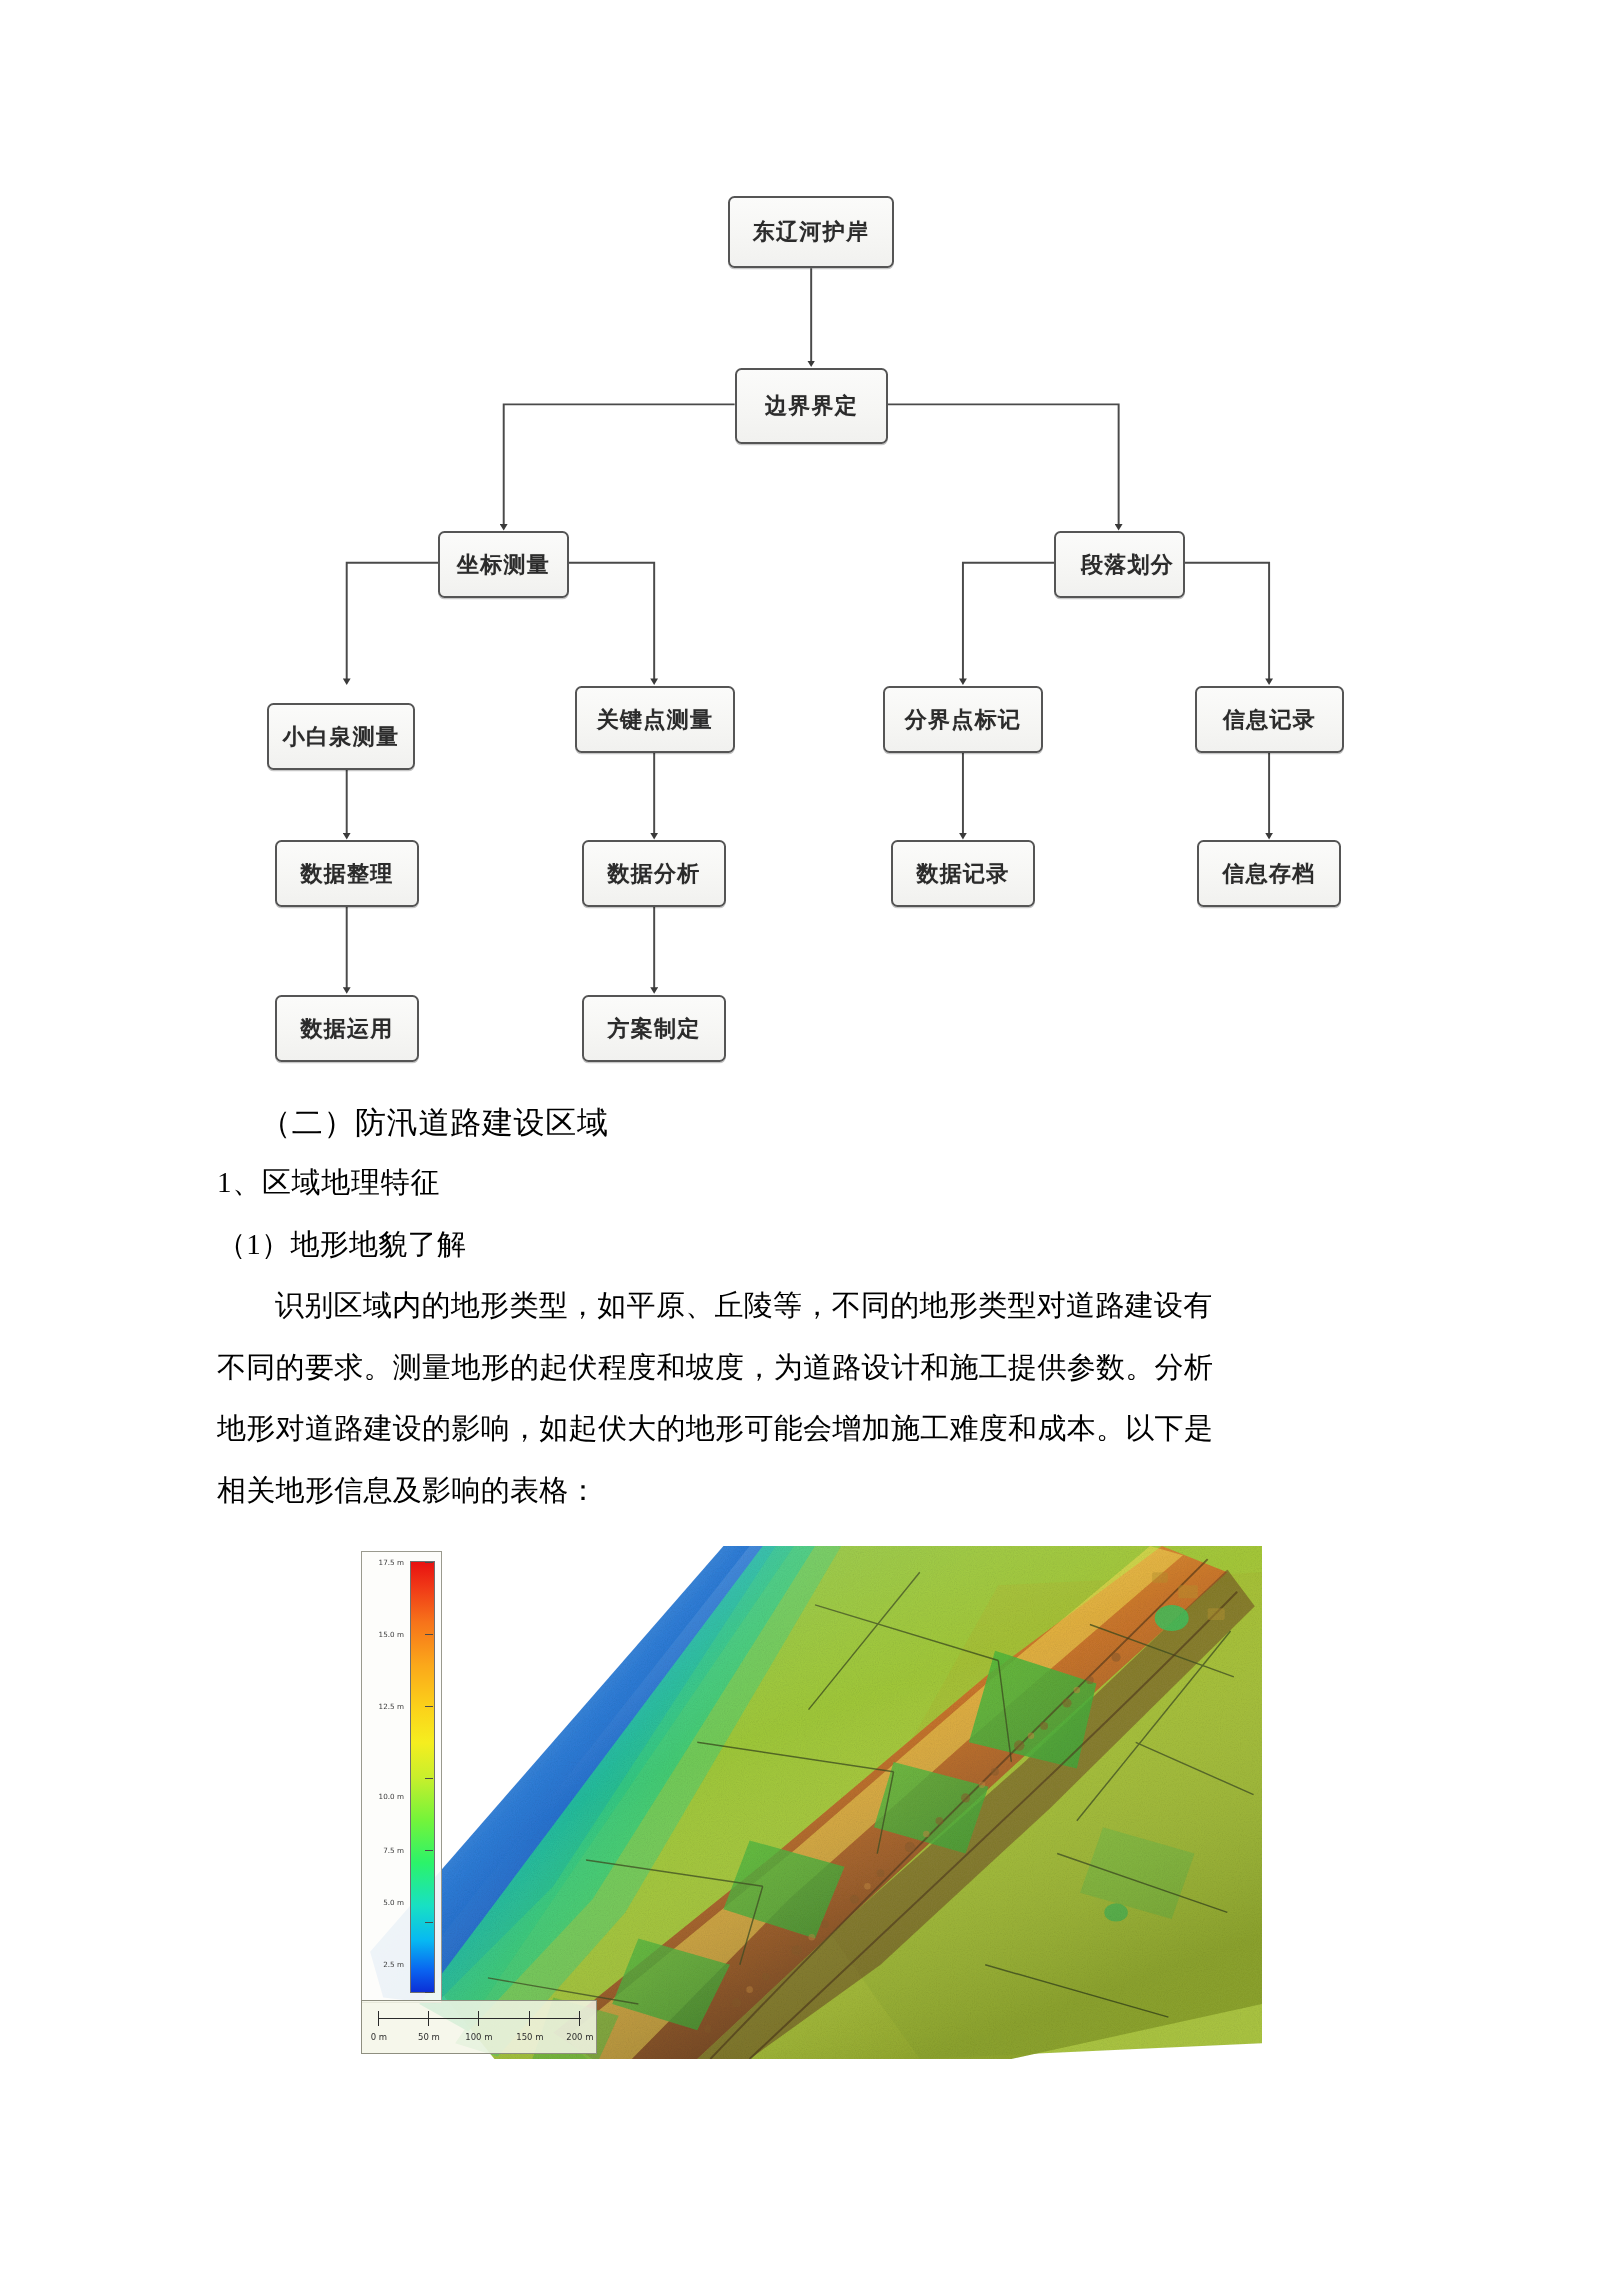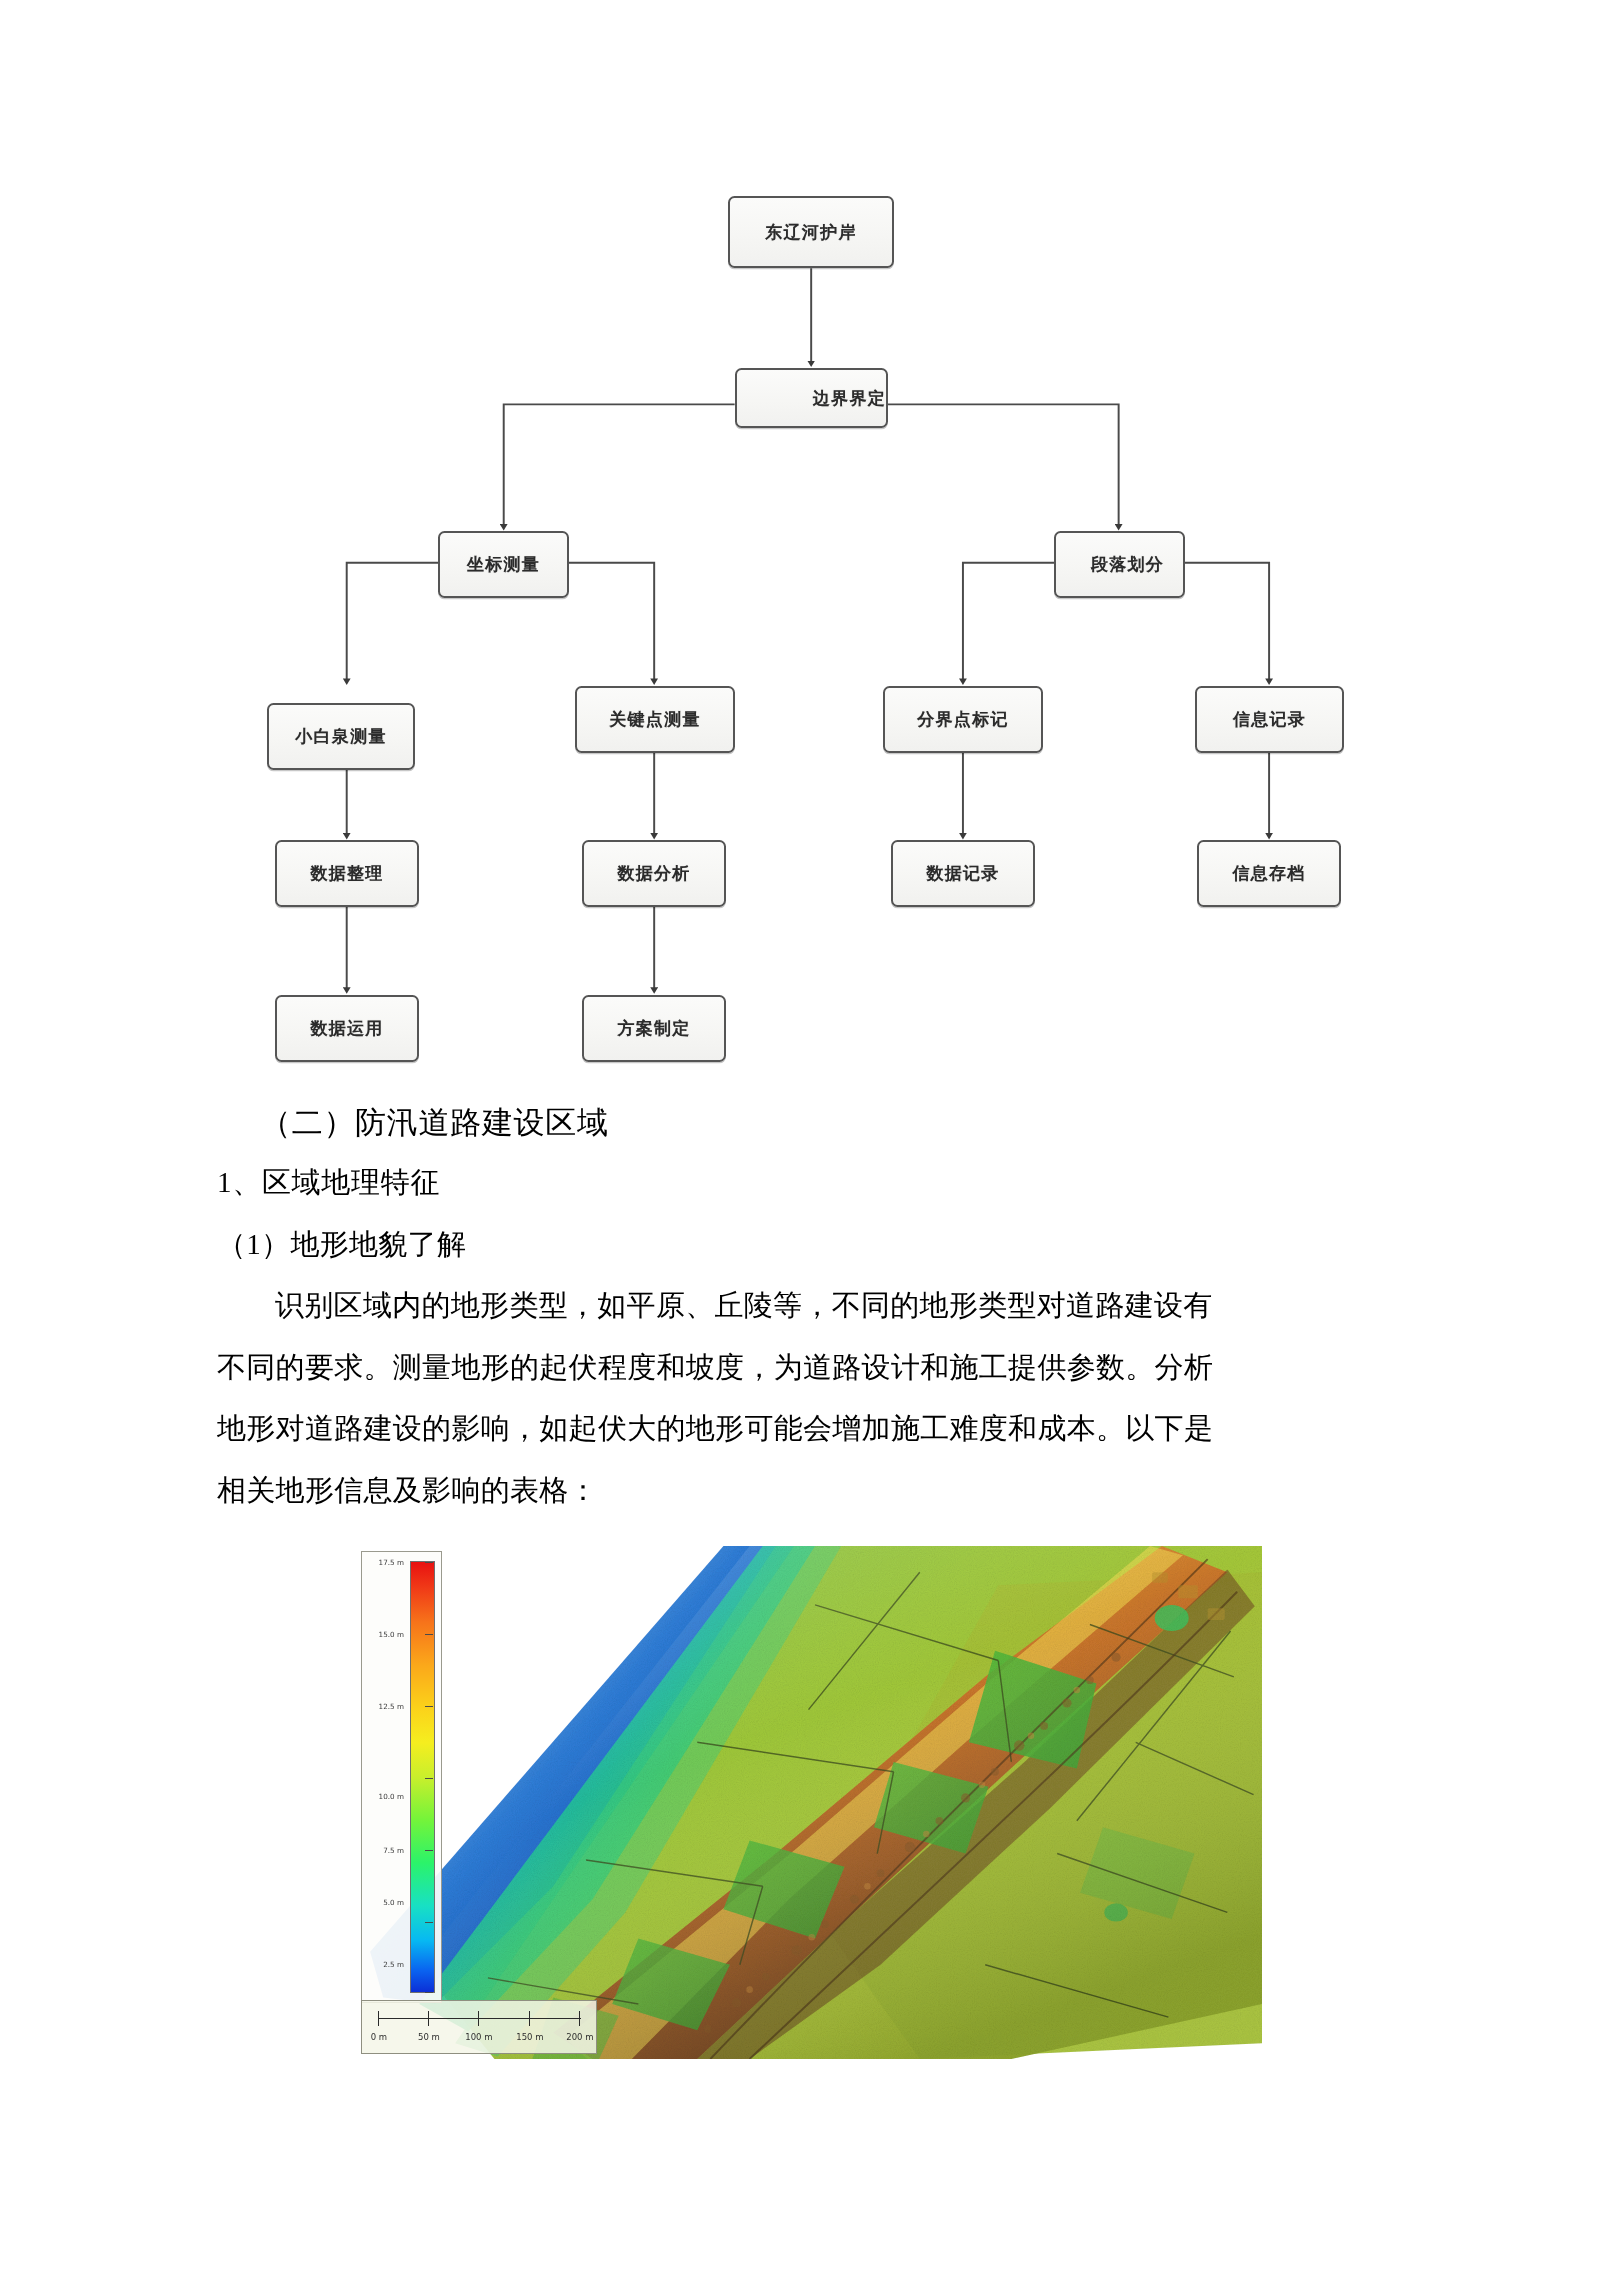--- a/index.html
+++ b/index.html
@@ -42,21 +42,21 @@
     border: 2px solid #555555;
     border-radius: 6.5px;
     box-shadow: 0 1.3px 0 rgba(0,0,0,0.22);
     display: flex;
     align-items: center;
     justify-content: center;
   }
   .node-label {
     font-family: Liberation Sans, sans-serif;
     font-weight: 700;
-    font-size: 17px;
+    font-size: 22px;
     letter-spacing: 1.3px;
     color: #2b2b2b;
     white-space: nowrap;
     text-shadow: 0 0 0.7px rgba(120,120,120,0.5);
   }
 
   
   .txt {
     position: absolute;
     font-family: "Liberation Serif", "DejaVu Serif", serif;
@@ -222,21 +222,21 @@
 
         <path d="M530,1386 L530,1514" marker-end="url(#arw)"></path>
         <path d="M1000,1386 L1000,1514" marker-end="url(#arw)"></path>
       </g>
     </svg>
 
     <div class="node-box" style="left:728px; top:196px; width:166px; height:72px;">
       <span class="node-label">东辽河护岸</span>
     </div>
 
-    <div class="node-box" style="left:735px; top:368px; width:153px; height:60px;justify-content:flex-end;">
+    <div class="node-box" style="left:735px; top:368px; width:153px; height:76px;">
       <span class="node-label">边界界定</span>
     </div>
 
     <div class="node-box" style="left:438px; top:531px; width:131px; height:67px;">
       <span class="node-label">坐标测量</span>
     </div>
     <div class="node-box" style="left:1054px; top:531px; width:131px; height:67px;padding-left:16px;">
       <span class="node-label">段落划分</span>
     </div>
 

